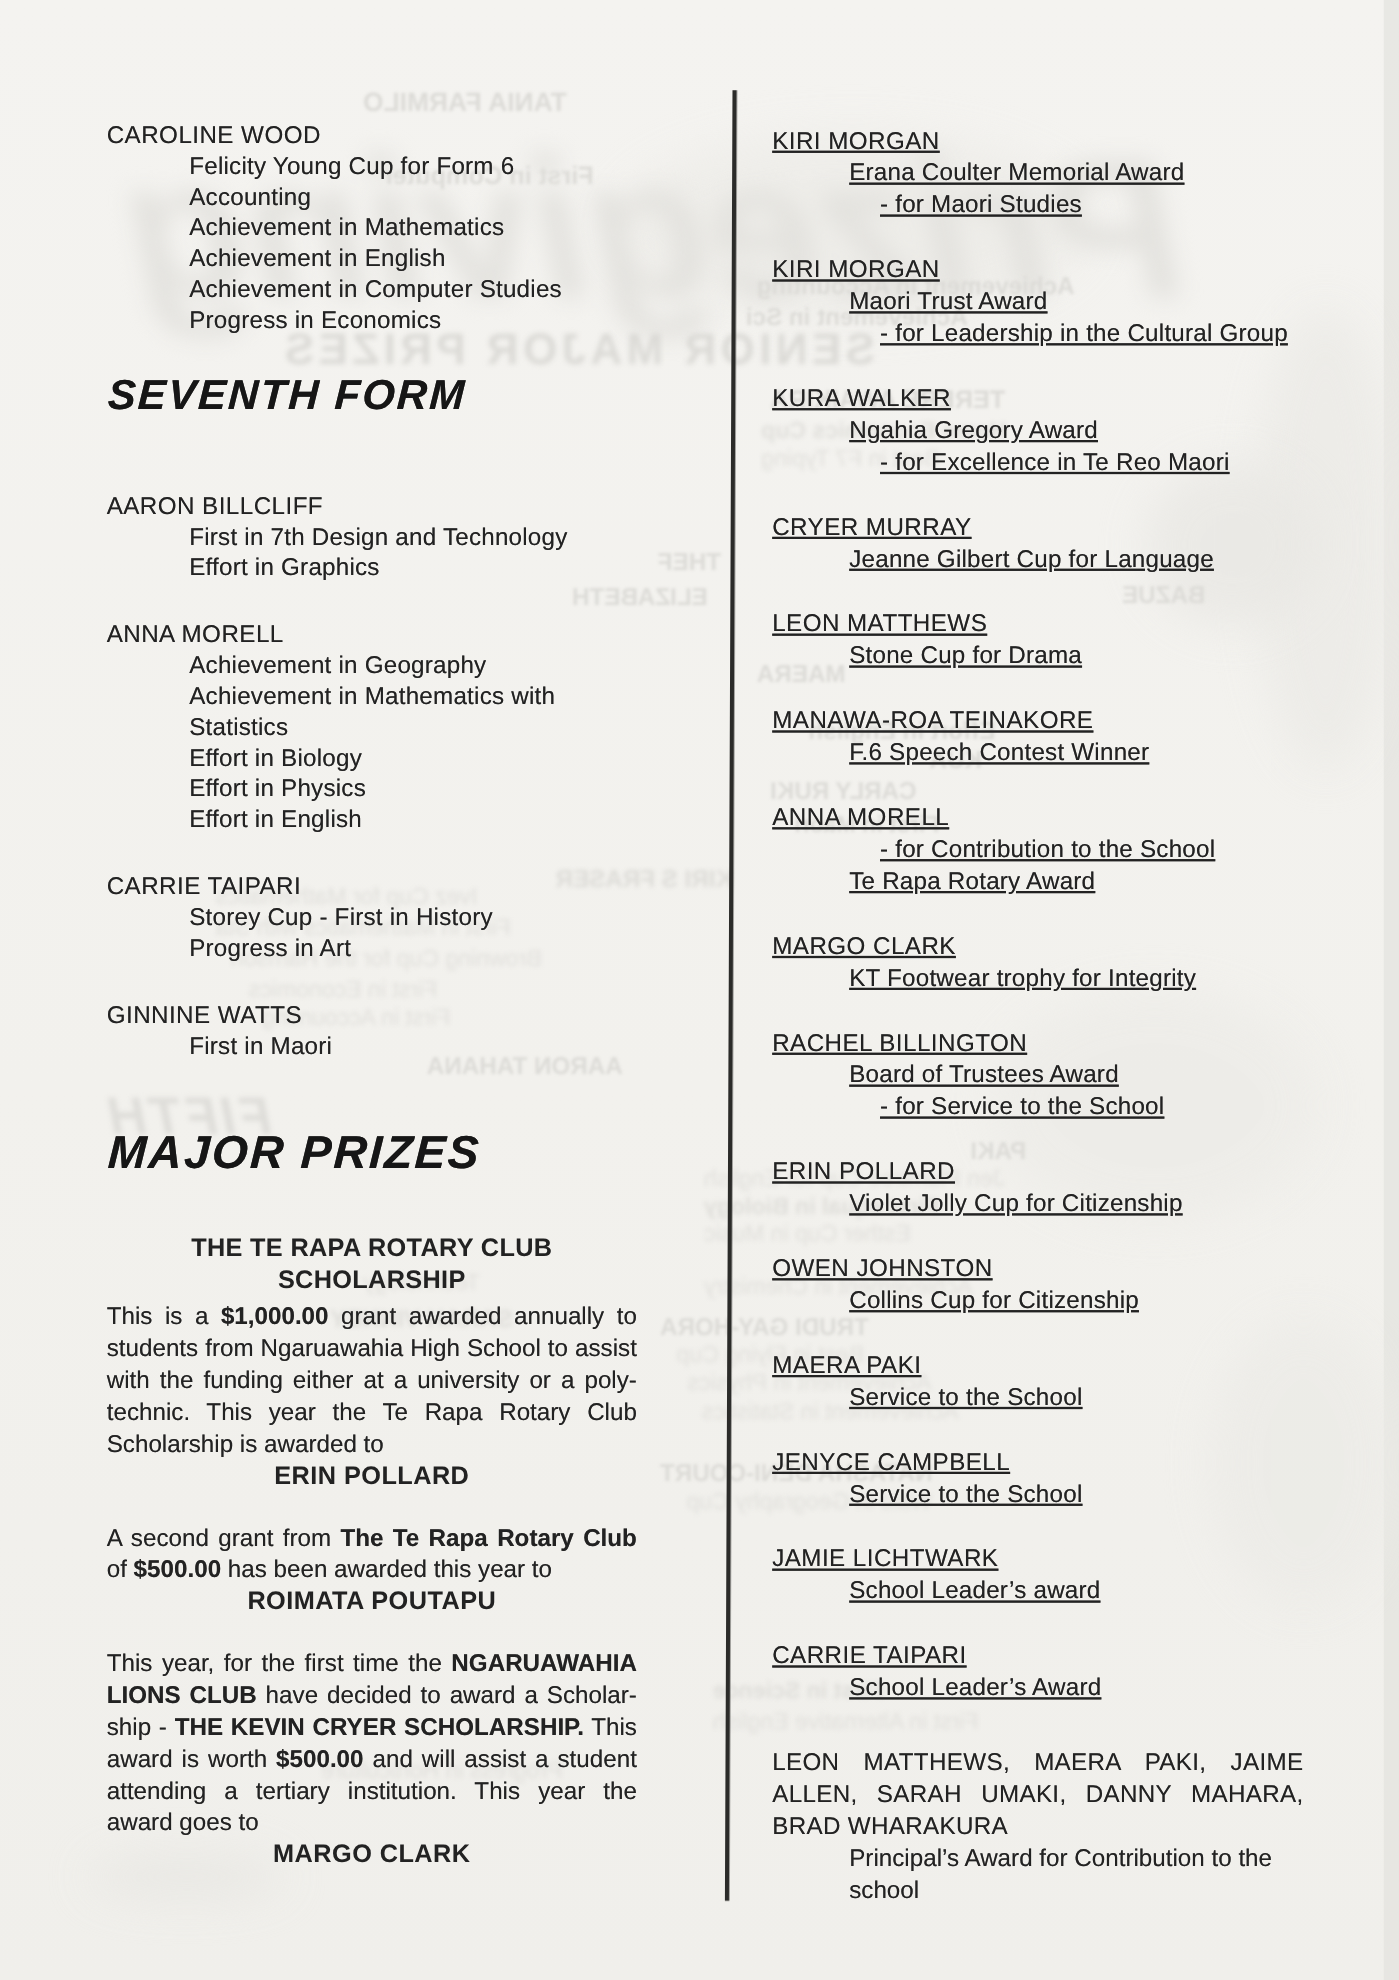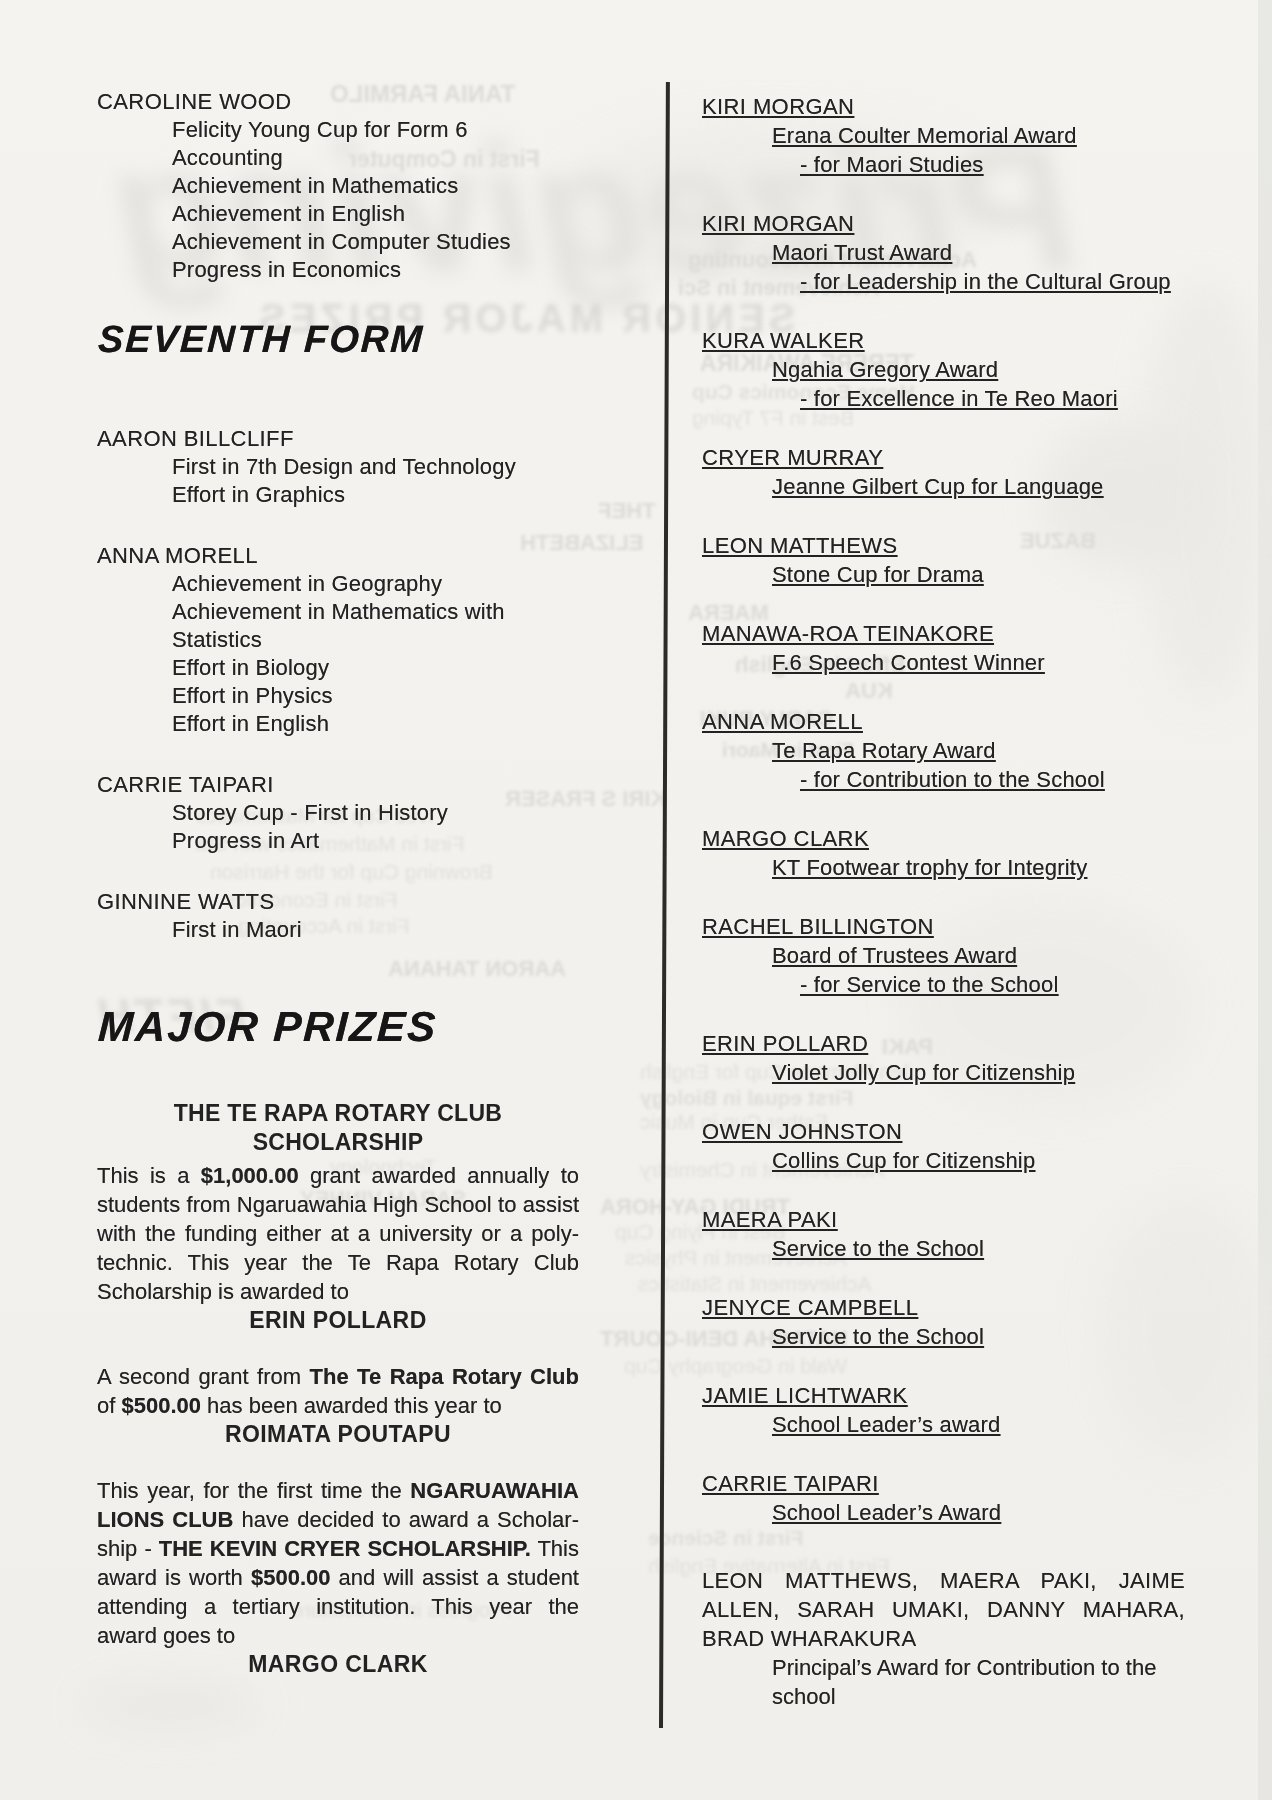--- a/index.html
+++ b/index.html
@@ -13,21 +13,21 @@
   
   .colL{position:absolute;left:97px;top:88px;width:482px;z-index:2;}
   .colR{position:absolute;left:702px;top:92px;width:483px;z-index:2;}
   .ename{font-size:22px;line-height:28px;letter-spacing:.4px;}
   .aline{font-size:22px;line-height:28px;padding-left:75px;letter-spacing:.2px;}
   .colR .ename{line-height:29px;}
   .colR .aline{line-height:29px;padding-left:70px;}
   .colR .dline{padding-left:98px;}
   .colL .entry{margin-bottom:33px;}
   .colR .entry{margin-bottom:30px;text-decoration:underline;}
-  .entry{text-shadow:0 0 .5px rgba(30,30,30,.55);}
+  .entry{text-shadow:0 0 .5px rgba(30,30,30,.55);margin-top:21px;}
   .h-big{font-weight:bold;font-style:italic;font-size:38px;line-height:44px;letter-spacing:2px;
          transform:skewX(-3deg);transform-origin:left bottom;color:#161616;
          text-shadow:0 0 .6px rgba(0,0,0,.7);}
   .h-seventh{margin:30px 0 0 0;}
   .h-major{font-size:42px;margin:61px 0 0 0;}
   .seventh-wrap{margin-top:64px;}
   .schol-title{margin-top:50px;}
   .schol-title div{text-align:center;font-weight:bold;font-size:23px;line-height:29px;letter-spacing:.3px;}
   .para{margin:0;text-align:justify;font-size:22px;line-height:29px;text-shadow:0 0 .5px rgba(30,30,30,.5);}
   .para b{font-weight:bold;}
@@ -183,22 +183,22 @@
         <div class="entry">
           <div class="ename">LEON MATTHEWS</div>
           <div class="aline">Stone Cup for Drama</div>
         </div>
         <div class="entry">
           <div class="ename">MANAWA-ROA TEINAKORE</div>
           <div class="aline">F.6 Speech Contest Winner</div>
         </div>
         <div class="entry">
           <div class="ename">ANNA MORELL</div>
+          <div class="aline dline">- for Contribution to the School</div>
           <div class="aline">Te Rapa Rotary Award</div>
-          <div class="aline dline">- for Contribution to the School</div>
         </div>
         <div class="entry">
           <div class="ename">MARGO CLARK</div>
           <div class="aline">KT Footwear trophy for Integrity</div>
         </div>
         <div class="entry">
           <div class="ename">RACHEL BILLINGTON</div>
           <div class="aline">Board of Trustees Award</div>
           <div class="aline dline">- for Service to the School</div>
         </div>

